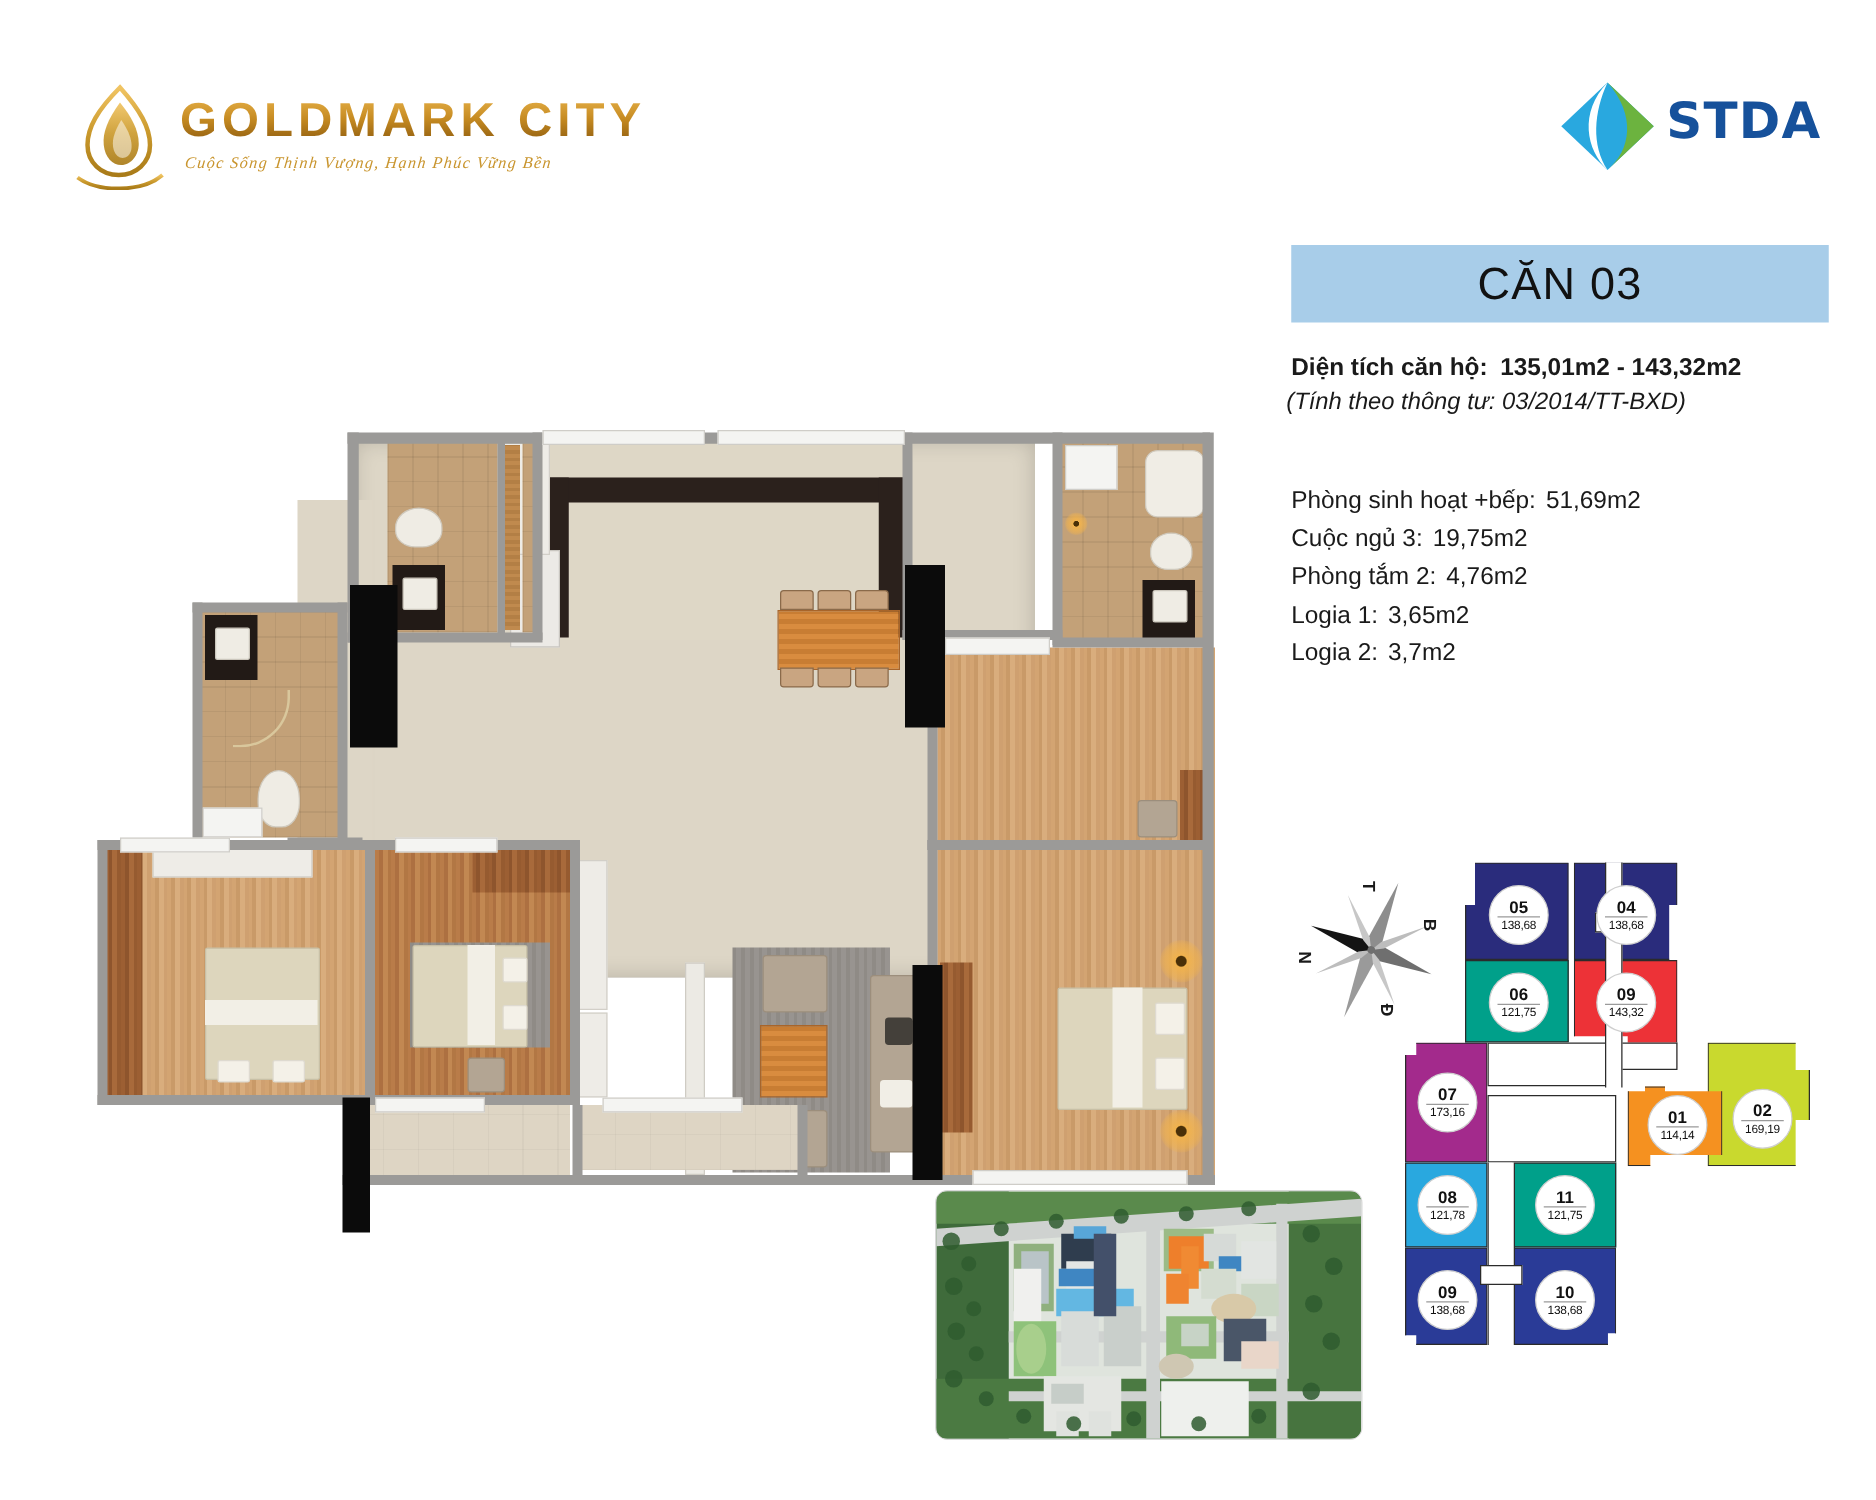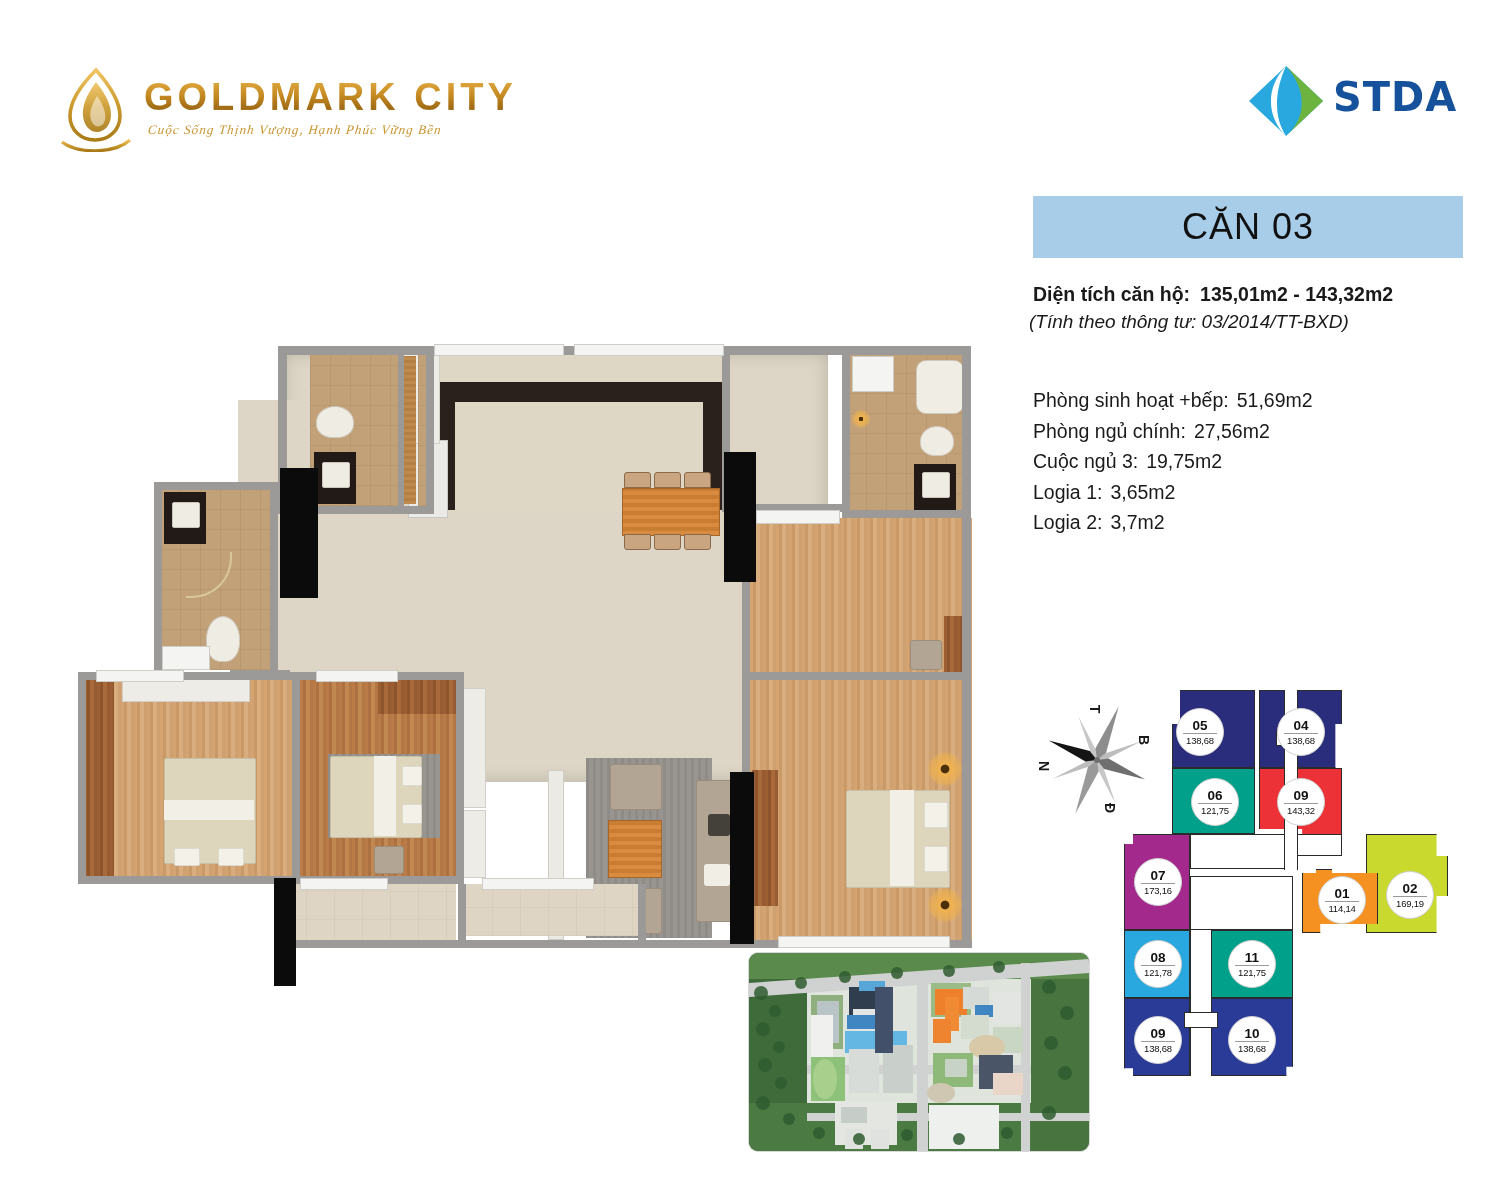--- a/index.html
+++ b/index.html
@@ -142,22 +142,22 @@
   <span>CĂN 03</span>
 </div>
 
 <div id="area-line">
   <span class="lbl">Diện tích căn hộ:</span><span class="val">135,01m2 - 143,32m2</span>
 </div>
 <div id="decree-line">(Tính theo thông tư: 03/2014/TT-BXD)</div>
 
 <div id="room-list">
   <div class="room-row"><span class="rl">Phòng sinh hoạt +bếp:</span><span class="rv">51,69m2</span></div>
-  <div class="room-row"><span class="rl">Phòng ngủ chính:</span><span class="rv">27,56m2</span></div>
   <div class="room-row"><span class="rl">Cuộc ngủ 3:</span><span class="rv">19,75m2</span></div>
+  <div class="room-row"><span class="rl">Phòng tắm 2:</span><span class="rv">4,76m2</span></div>
   <div class="room-row"><span class="rl">Logia 1:</span><span class="rv">3,65m2</span></div>
   <div class="room-row"><span class="rl">Logia 2:</span><span class="rv">3,7m2</span></div>
 </div>
 
 <div id="compass">
   <svg viewBox="0 0 122 136" style="position:absolute;inset:0">
     <g transform="translate(61,66) rotate(22)">
       <polygon points="0,-58 6,-8 0,0 -6,-8" fill="#8d8d8d"></polygon>
       <polygon points="0,58 6,8 0,0 -6,8" fill="#9a9a9a"></polygon>
       <polygon points="-52,0 -8,-6 0,0 -8,6" fill="#141414"></polygon>
@@ -208,21 +208,21 @@
               clip-path:polygon(0 0,100% 0,100% 88%,92% 88%,92% 100%,0 100%);"></div>
 
   <div class="void" style="left:66px;top:148px;width:103px;height:35px;"></div>
   <div class="void" style="left:169px;top:148px;width:49px;height:22px;"></div>
   <div class="void" style="left:66px;top:190px;width:103px;height:54px;"></div>
   <div class="corew" style="left:160px;top:4px;width:12px;height:180px;border-left:1px solid #2b2b2b;border-right:1px solid #2b2b2b;"></div>
   <div class="corew" style="left:152px;top:44px;width:28px;height:14px;border:1px solid #2b2b2b;"></div>
   <div class="corew" style="left:66px;top:244px;width:20px;height:146px;border-left:1px solid #2b2b2b;border-right:1px solid #2b2b2b;"></div>
   <div class="corew" style="left:60px;top:326px;width:32px;height:14px;border:1px solid #2b2b2b;"></div>
 
-  <div class="badge" style="left:52px;top:22px;">
+  <div class="badge" style="left:67px;top:22px;">
     <div class="bn">05</div>
       <div class="bsep"></div>
       <div class="ba">138,68</div>
     </div>
   <div class="badge" style="left:153px;top:22px;">
     <div class="bn">04</div>
       <div class="bsep"></div>
       <div class="ba">138,68</div>
     </div>
   <div class="badge" style="left:67px;top:92px;">

